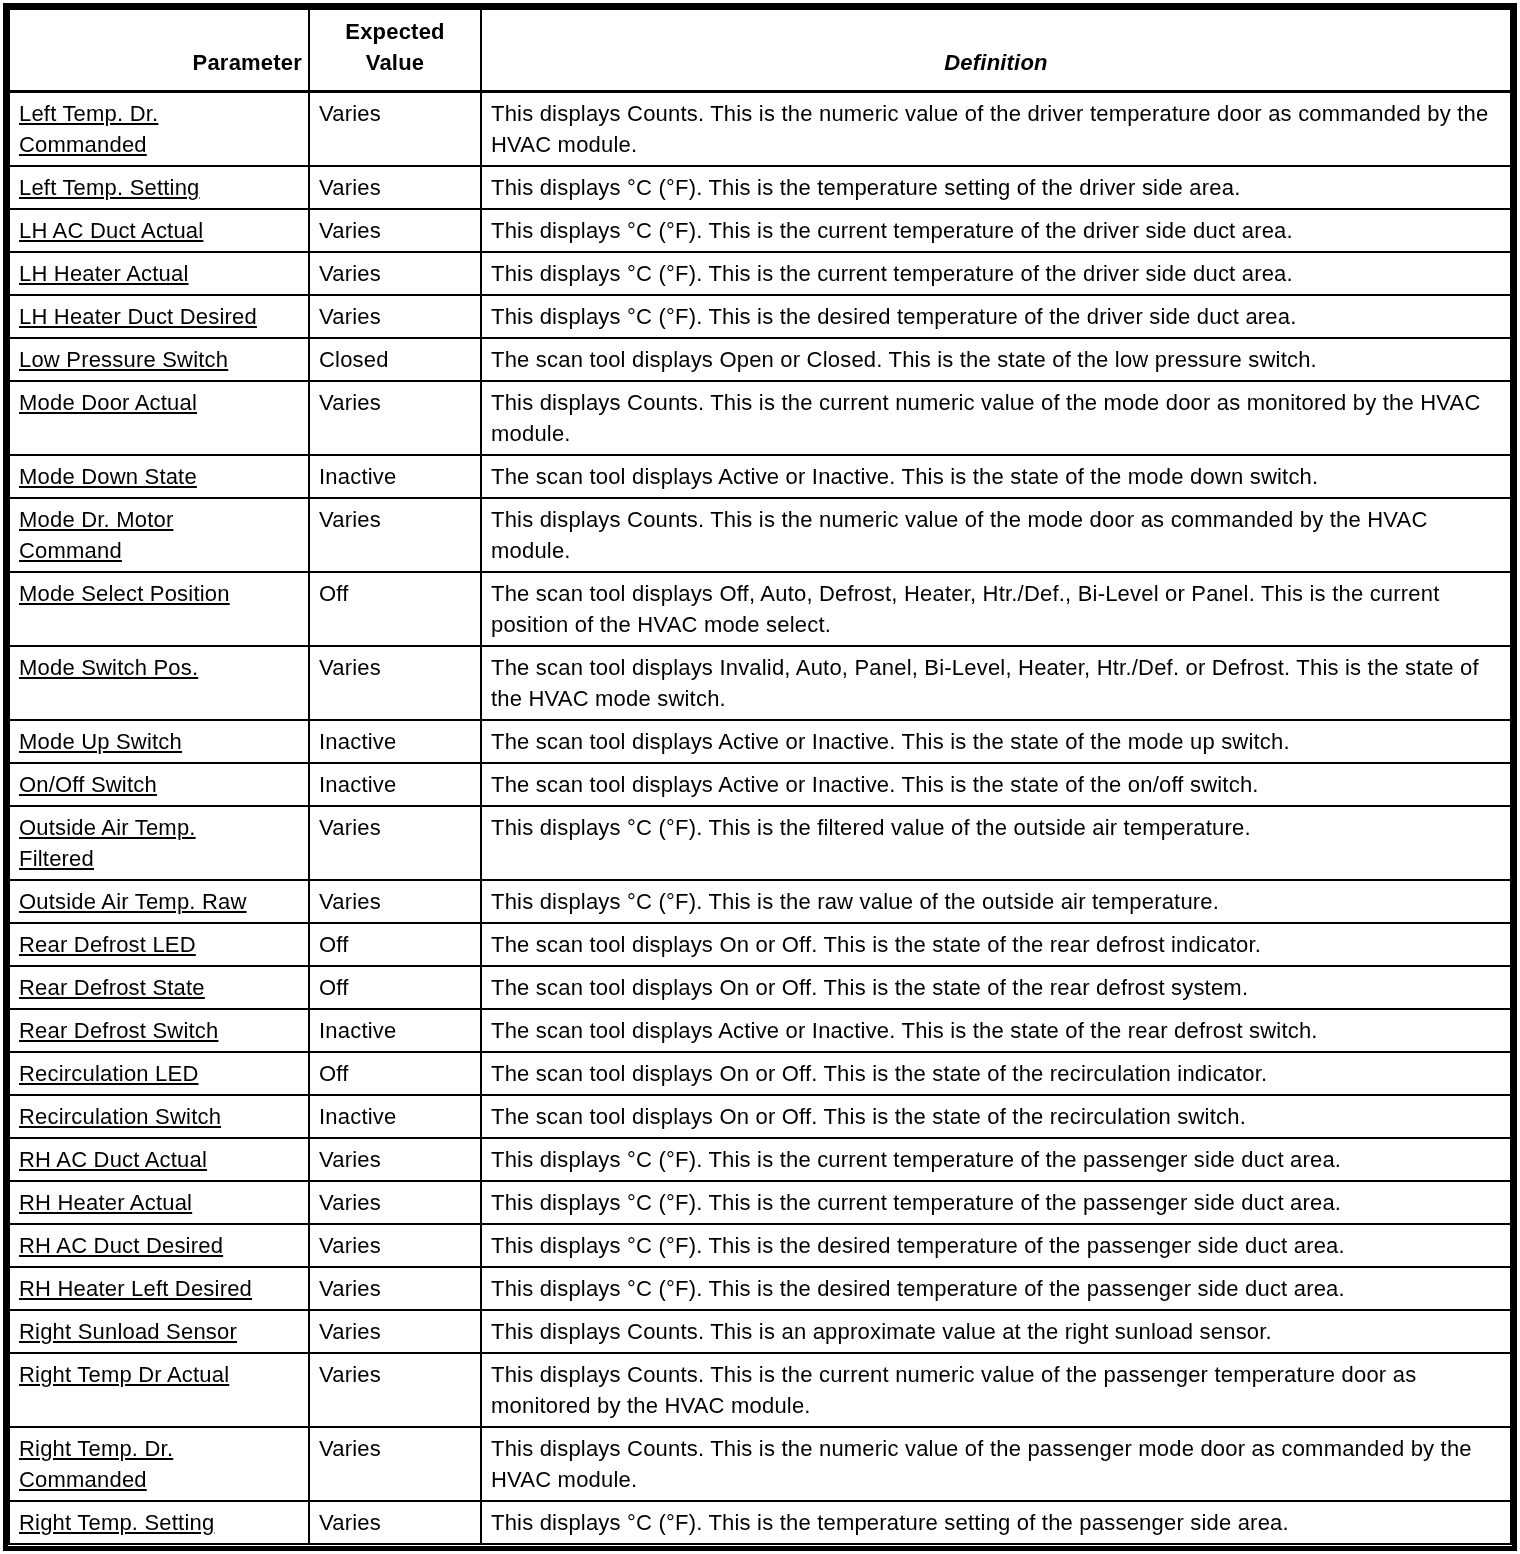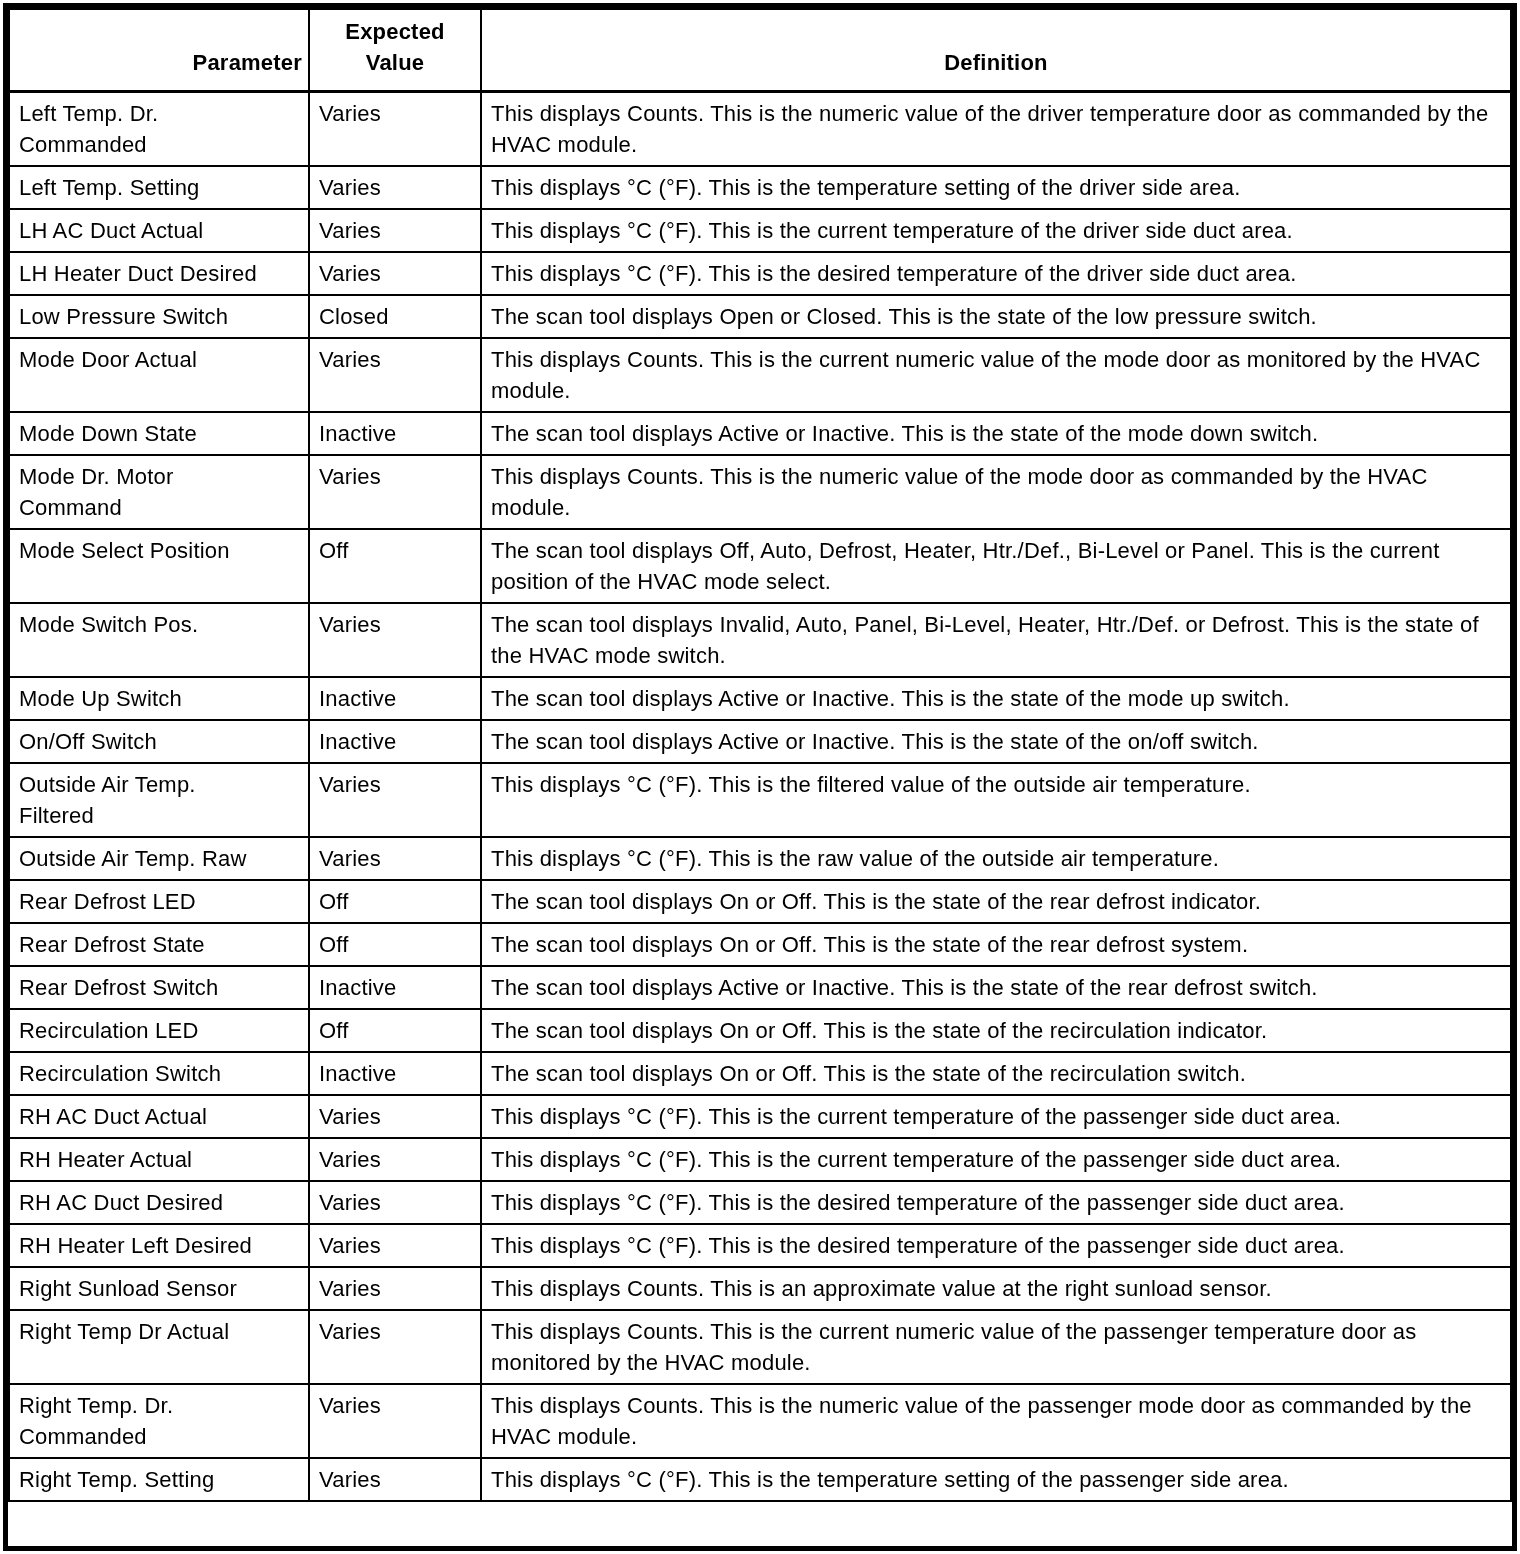--- a/index.html
+++ b/index.html
@@ -46,20 +46,21 @@
   table.params thead th {
     font-weight: bold;
     text-align: center;
     vertical-align: bottom;
     padding: 6px 6px 12px 6px;
     height: 58px;
     border-bottom: 3px solid #000000;
   }
   td.parameter {
     white-space: pre-line;
+    text-decoration: underline;
   }
   td.expected_value {
     padding-left: 10px;
   }
   td.definition {
     padding-right: 60px;
   }
 </style>
 </head>
 <body>
@@ -70,37 +71,42 @@
       <colgroup>
         <col class="c-param">
         <col class="c-value">
         <col class="c-def">
       </colgroup>
       <thead>
         <tr>
           <th style="white-space: pre-line; text-align: right;">Parameter</th>
           <th style="white-space: pre-line; margin-left: 8px;">Expected
 Value</th>
-          <th style="white-space: pre-line;">Definition</th>
+          <th style="white-space: pre-line; font-style: italic;">Definition</th>
         </tr>
       </thead>
       <tbody>
           <tr>
             <td class="parameter">Left Temp. Dr.
 Commanded</td>
             <td class="expected_value">Varies</td>
             <td class="definition">This displays Counts. This is the numeric value of the driver temperature door as commanded by the HVAC module.</td>
           </tr>
           <tr>
             <td class="parameter">Left Temp. Setting</td>
             <td class="expected_value">Varies</td>
             <td class="definition">This displays °C (°F). This is the temperature setting of the driver side area.</td>
           </tr>
           <tr>
             <td class="parameter">LH AC Duct Actual</td>
+            <td class="expected_value">Varies</td>
+            <td class="definition">This displays °C (°F). This is the current temperature of the driver side duct area.</td>
+          </tr>
+          <tr>
+            <td class="parameter">LH Heater Actual</td>
             <td class="expected_value">Varies</td>
             <td class="definition">This displays °C (°F). This is the current temperature of the driver side duct area.</td>
           </tr>
           <tr>
             <td class="parameter">LH Heater Duct Desired</td>
             <td class="expected_value">Varies</td>
             <td class="definition">This displays °C (°F). This is the desired temperature of the driver side duct area.</td>
           </tr>
           <tr>
             <td class="parameter">Low Pressure Switch</td>

